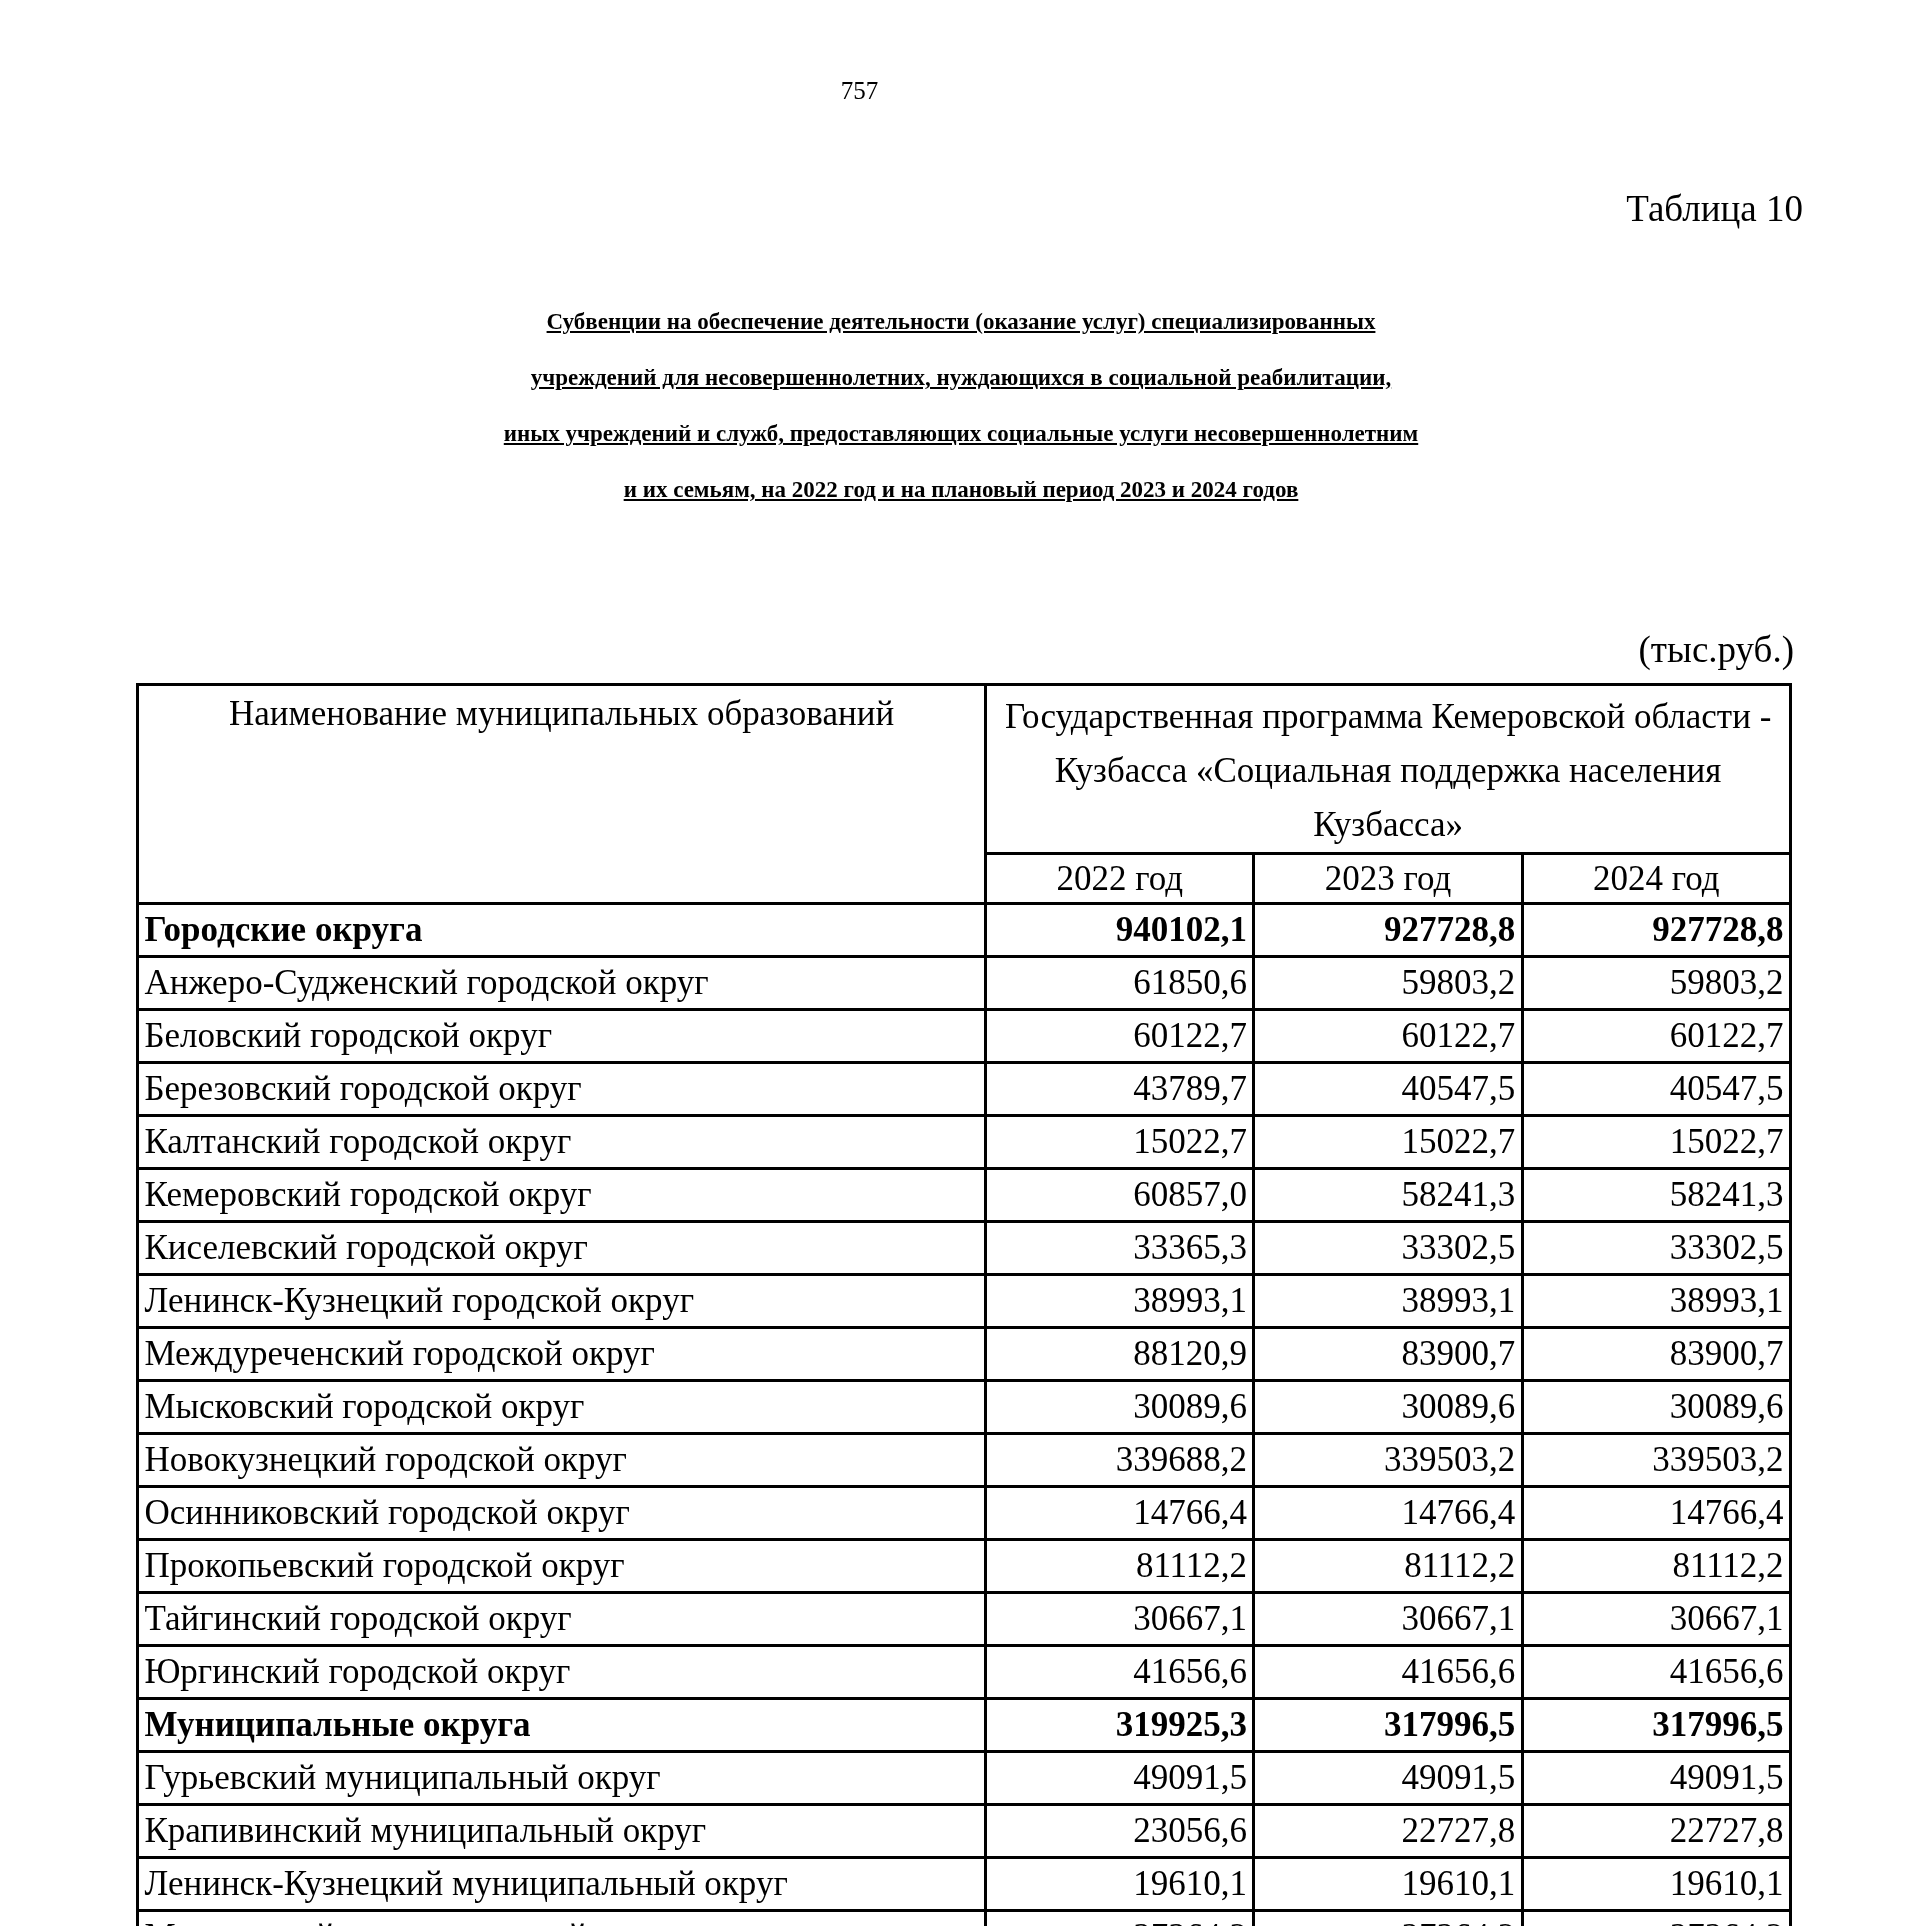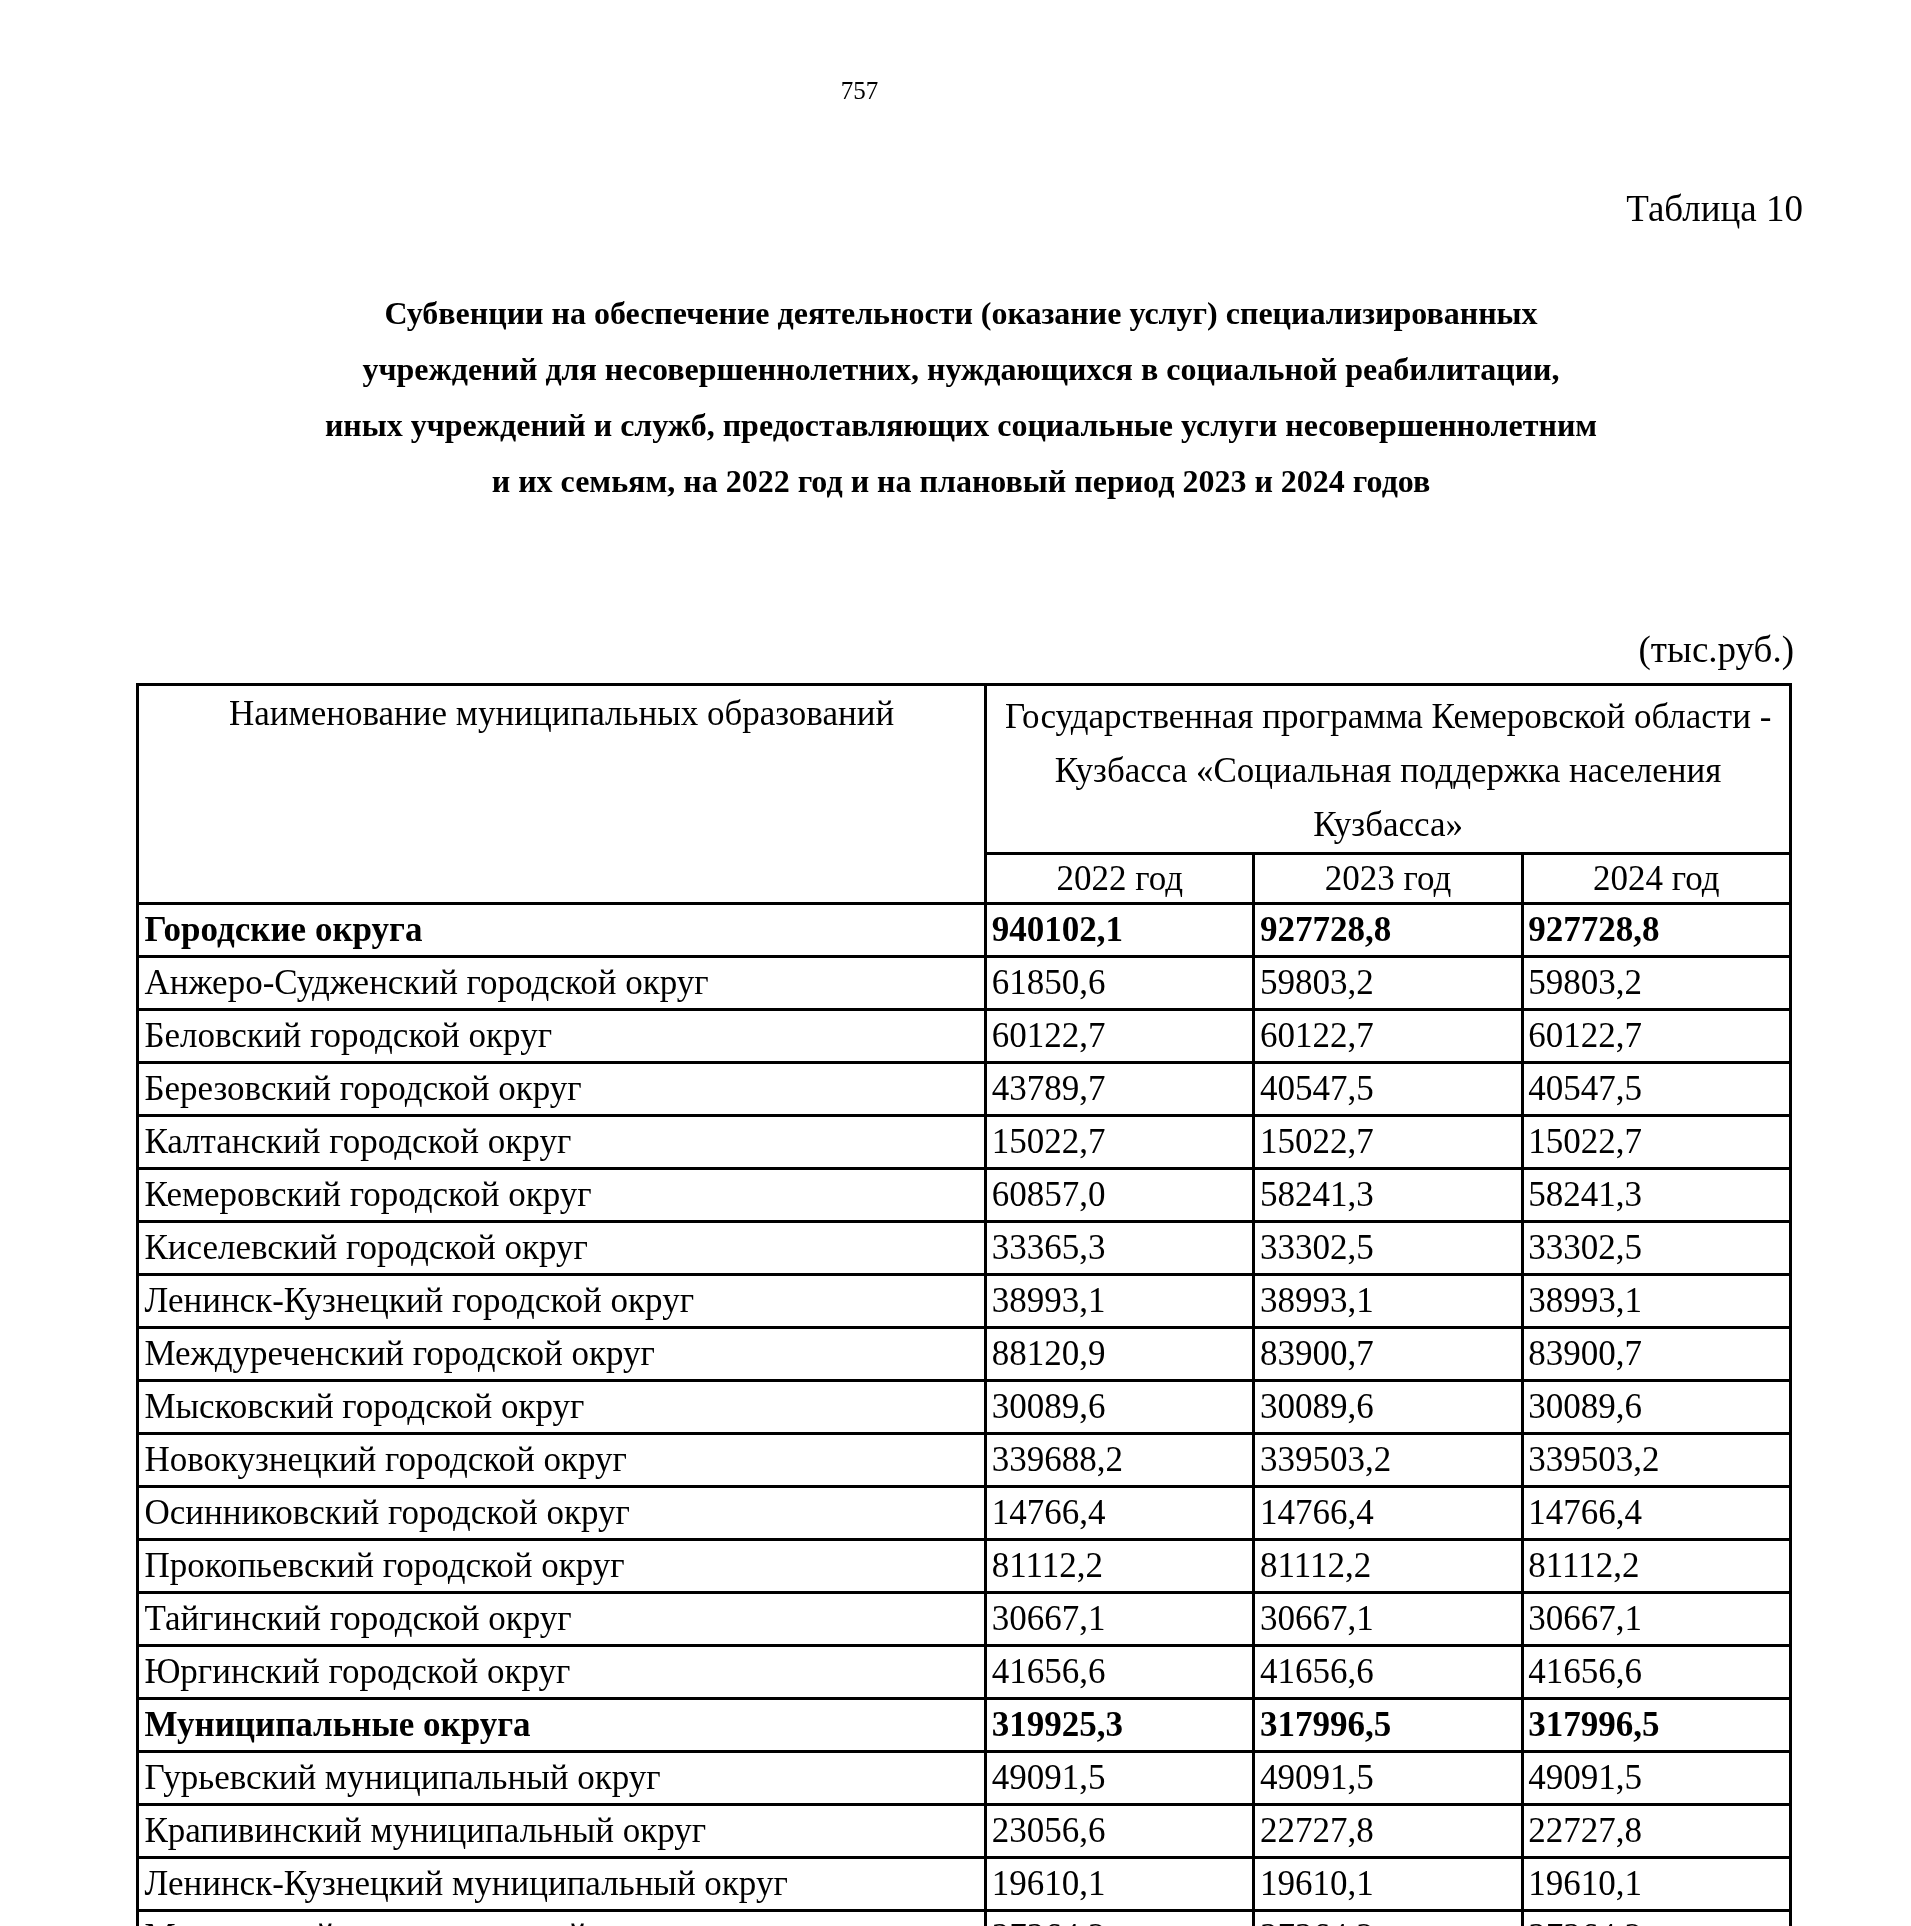--- a/index.html
+++ b/index.html
@@ -1,29 +1,29 @@
 <!DOCTYPE html>
 <html style="font-size:6.2px"><head>
 <meta charset="utf-8">
 <style>
   html, body { margin: 0; padding: 0; background: #ffffff; }
   body { width: 1911px; height: 2703px; position: relative; font-family: "Liberation Serif", serif; color: #000; overflow: hidden; }
   .page-num { position: absolute; top: 77px; left: 0; width: 1719px; text-align: center; font-size: 25px; }
   .table-label { position: absolute; top: 187px; right: 108px; font-size: 37px; }
-  .title { position: absolute; top: 285px; left: 127px; width: 1668px; text-align: center; font-size: 32px; font-weight: bold; line-height: 56px; }
+  .title { position: absolute; top: 294px; left: 127px; width: 1668px; text-align: center; font-size: 23px; font-weight: bold; line-height: 56px; text-decoration: underline; }
   .units { position: absolute; top: 628px; right: 117px; font-size: 37px; }
   table { position: absolute; top: 683px; left: 136px; width: 1656px; border-collapse: collapse; table-layout: fixed; }
   td, th { border: 3.1px solid #000; font-size: 35px; padding: 0 4.6px; font-weight: normal; line-height: 45px; }
   th { vertical-align: top; text-align: center; }
   th.name-h { width: 836px; padding-top: 5px; }
   th.prog-h { padding-top: 3.9px; line-height: 54px; }
   th.year { height: 47px; vertical-align: middle; padding: 0; }
   td { height: 50px; }
   td.name { text-align: left; padding-left: 5.4px; }
-  td.num { text-align: left; padding-right: 5.4px; }
+  td.num { text-align: right; padding-right: 5.4px; }
   tr.total td { font-weight: bold; }
 </style>
 </head>
 <body>
 
 <div class="page-num">757</div>
 <div class="table-label">Таблица 10</div>
 <div class="title">
   <div>Субвенции на обеспечение деятельности (оказание услуг) специализированных</div>
   <div>учреждений для несовершеннолетних, нуждающихся в социальной реабилитации,</div>

